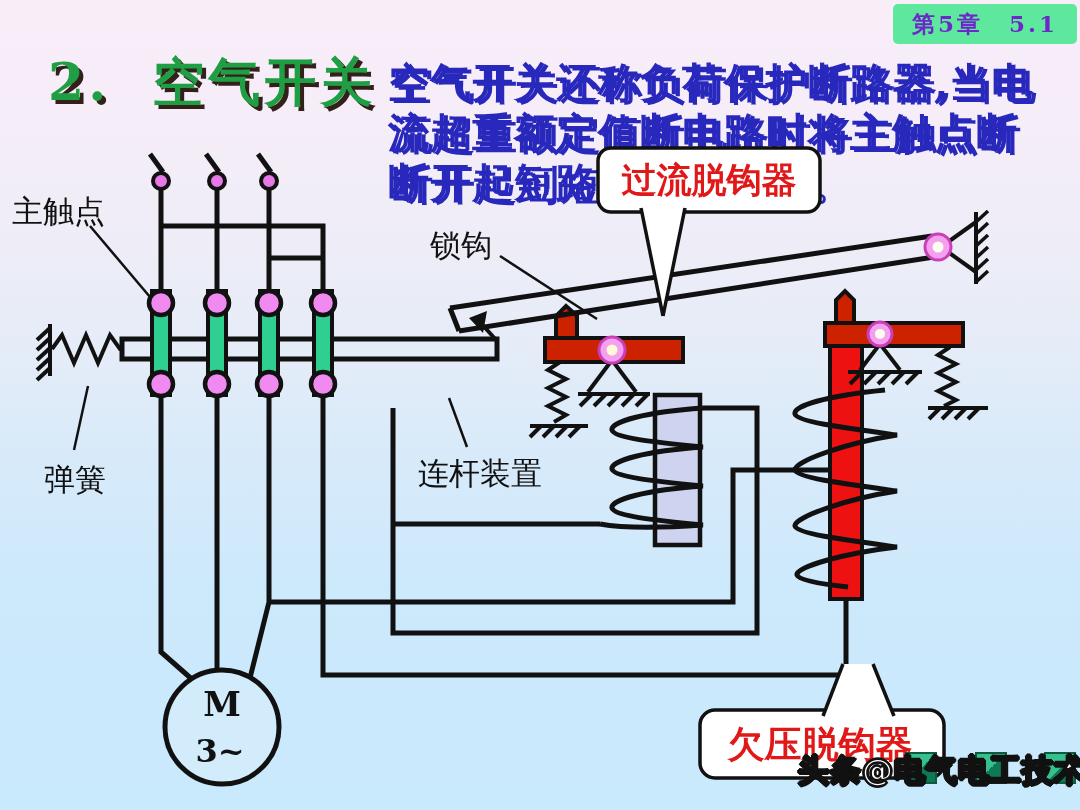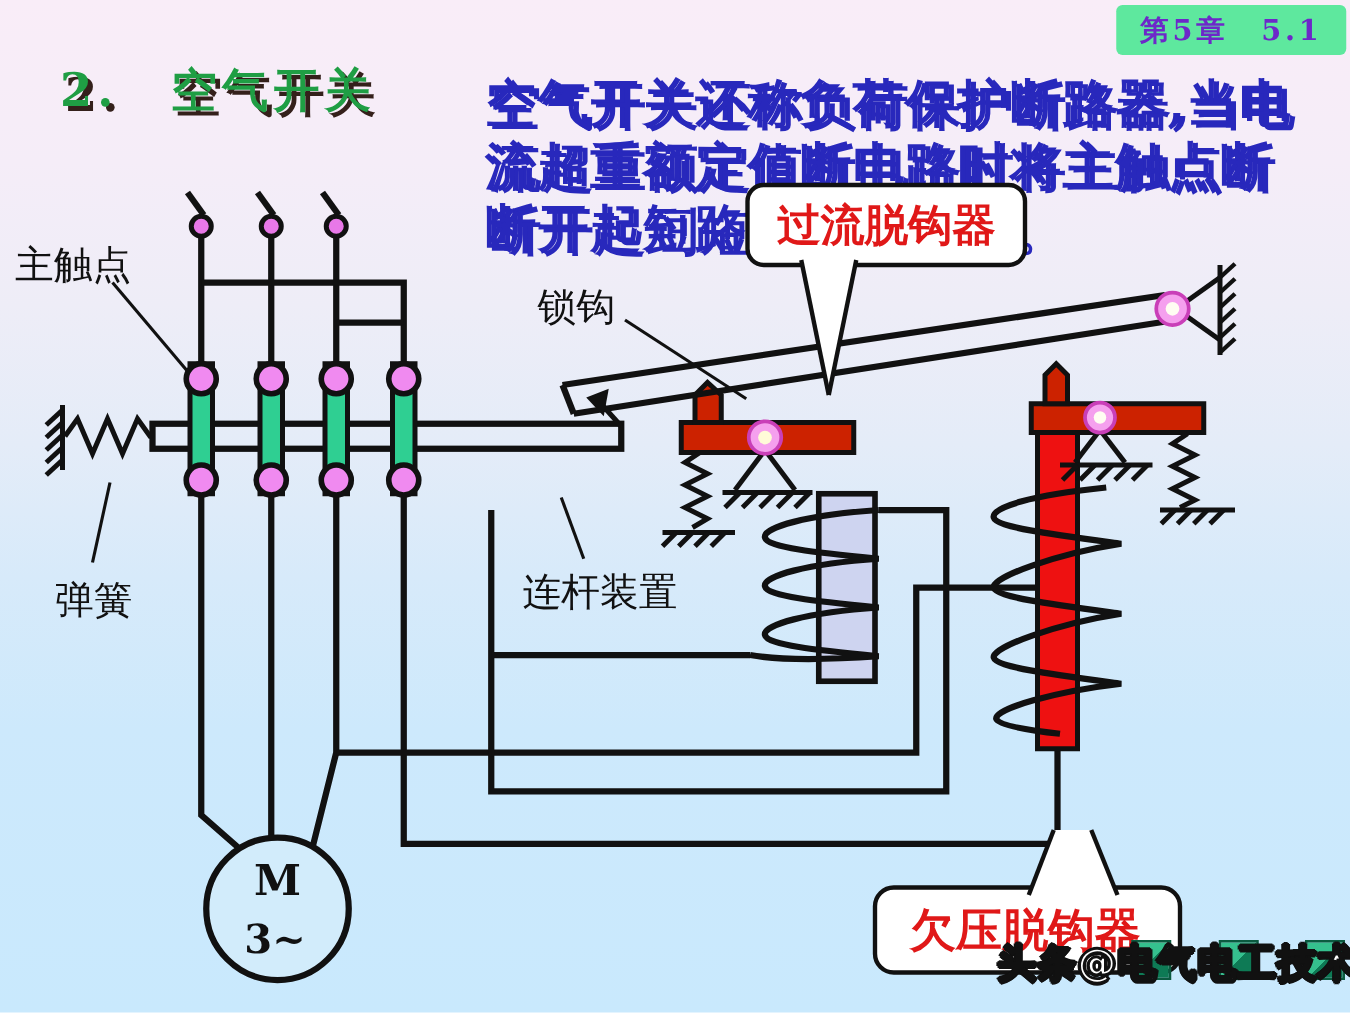--- a/index.html
+++ b/index.html
@@ -7,21 +7,21 @@
     width:1080px;height:810px;position:relative;overflow:hidden;
     font-family:"DejaVu Serif","Liberation Serif",serif;
     background:linear-gradient(180deg,#f9edf8 0%,#f5edf8 16%,#eeedf7 30%,#e4ecf8 44%,#d7eafa 57%,#cde9fc 72%,#c9e9fd 100%);
   }
   .abs{position:absolute;}
   
   .badge{left:893px;top:4px;width:184px;height:40px;background:#5ee89e;border-radius:5px;
     display:flex;align-items:center;justify-content:center;z-index:2;
     color:#6d28c9;font-weight:bold;font-size:23px;letter-spacing:3px;}
   
-  .title{left:48px;top:48px;z-index:2;font-size:37px;font-weight:bold;color:#1f9e44;
+  .title{left:48px;top:48px;z-index:2;font-size:52px;font-weight:bold;color:#1f9e44;
     text-shadow:4px 4px 0 #34201b;letter-spacing:4px;white-space:nowrap;}
   .title .num{margin-right:42px;}
   
   .intro-line{left:388px;height:50px;z-index:2;font-size:41px;font-weight:bold;color:#2828bc;white-space:nowrap;}
   .intro-line .layer{position:absolute;left:0;top:0;letter-spacing:1px;}
   .intro-line .layer.b{left:4px;top:2px;}
   .l1{top:56px;} .l2{top:106px;} .l3{top:156px;}
   
   #diagram{left:0;top:0;z-index:3;}
   

